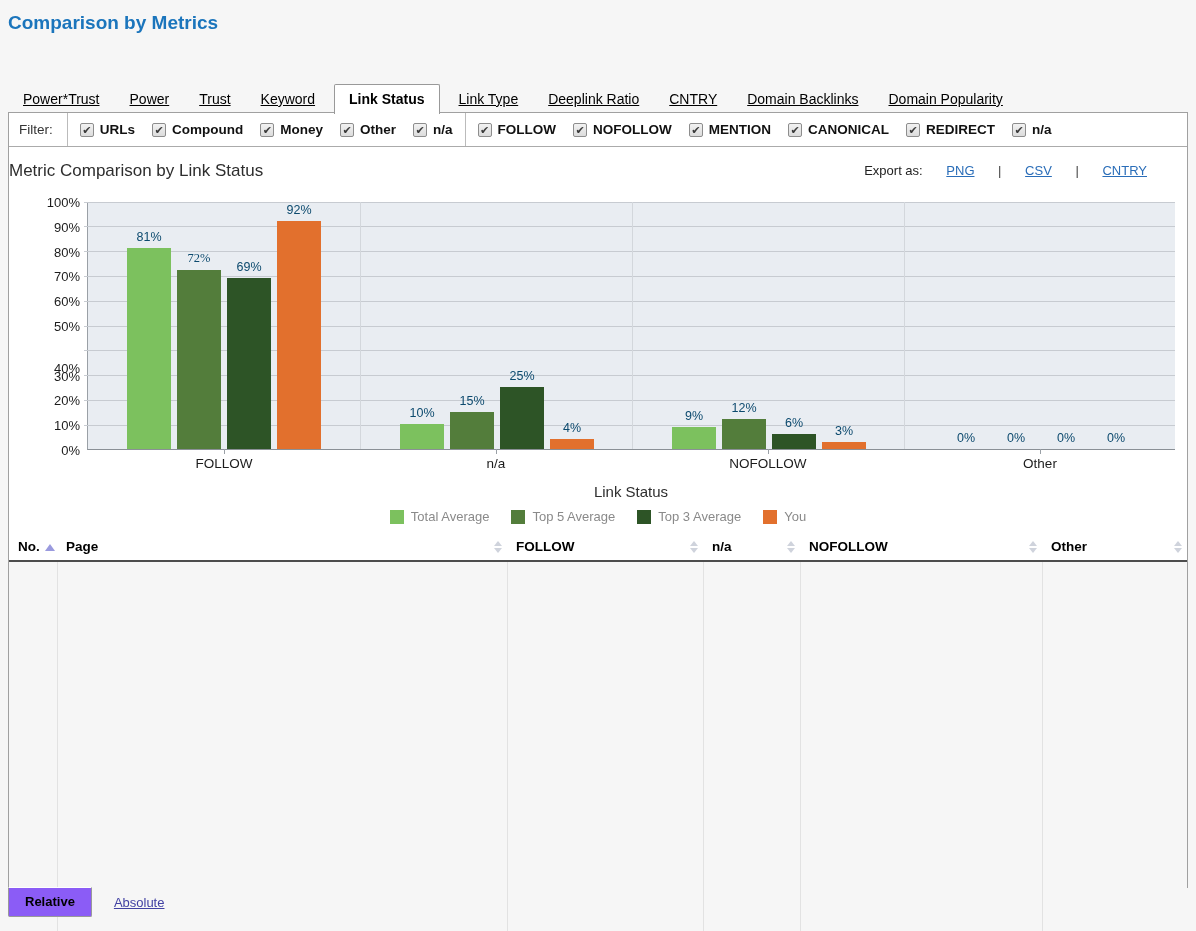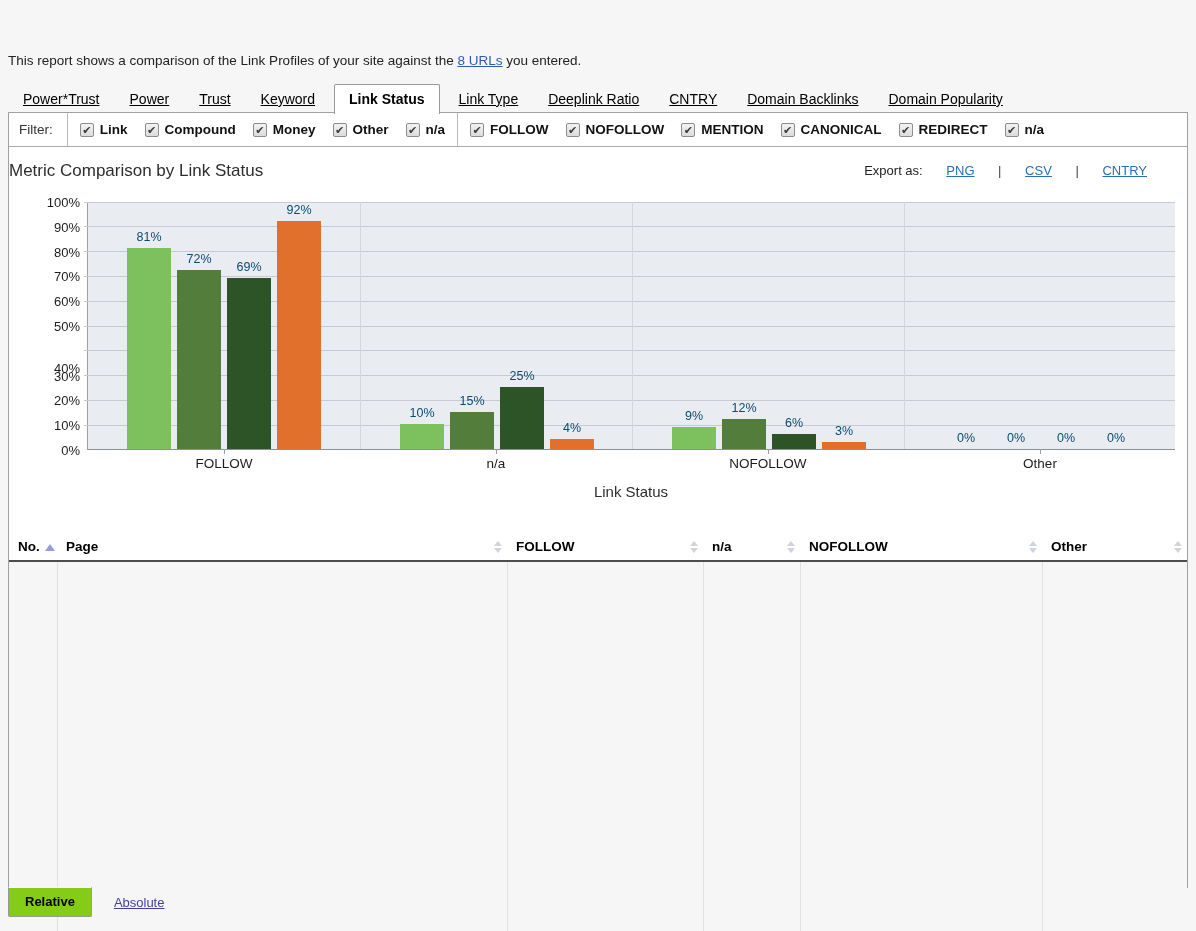--- a/index.html
+++ b/index.html
@@ -73,31 +73,31 @@
   .sort-asc-tri { display:inline-block; width:0; height:0; margin-left:5px;
     border-left:5px solid transparent; border-right:5px solid transparent; border-bottom:7px solid #9a9ade; }
   .sort-arrows { position:absolute; right:5px; top:50%; transform:translateY(-50%);
     display:flex; flex-direction:column; gap:2px; }
   .sort-arrows i { display:block; width:0; height:0; border-left:4px solid transparent; border-right:4px solid transparent; }
   .sort-arrows .u { border-bottom:5px solid #cfd3dc; }
   .sort-arrows .d { border-top:5px solid #cfd3dc; }
 
   
   .bottom-tabs { position:absolute; left:8px; top:887px; display:flex; align-items:center; z-index:3; font-size:13px; }
-  .btab-active { background:#84cc16; border:1px solid #999; border-top:1px solid #fff;
+  .btab-active { background:#8b5cf6; border:1px solid #999; border-top:1px solid #fff;
     font-weight:bold; color:#000; padding:6px 16px 7px; border-radius:0 0 2px 2px; }
   .btab-link { color:#4141a3; text-decoration:underline; margin-left:22px; cursor:pointer; }
 </style>
 </head>
 <body>
 
 <div class="page">
 
-
-  <div class="desc"><span>This report shows a comparison of the Link Profiles of your site against the </span><a href="#">8 URLs</a><span> you entered.</span></div>
+  <div class="page-title">Comparison by Metrics</div>
+
 
   <div class="tabbar" id="tabbar">
       <div class="tab">Power*Trust</div>
       <div class="tab">Power</div>
       <div class="tab">Trust</div>
       <div class="tab">Keyword</div>
       <div class="tab active">Link Status</div>
       <div class="tab">Link Type</div>
       <div class="tab">Deeplink Ratio</div>
       <div class="tab">CNTRY</div>
@@ -106,21 +106,21 @@
     </div>
 
   <div class="container">
 
     <div class="filter-row">
       <span class="filter-label">Filter:</span>
       <span class="vsep"></span>
       <span class="fgroup" id="fgroup0">
           <label class="cb">
             <span class="box">✔</span>
-            <span class="cbl">Link</span>
+            <span class="cbl">URLs</span>
           </label>
           <label class="cb">
             <span class="box">✔</span>
             <span class="cbl">Compound</span>
           </label>
           <label class="cb">
             <span class="box">✔</span>
             <span class="cbl">Money</span>
           </label>
           <label class="cb">
@@ -189,21 +189,21 @@
             <div class="gridline" style="top: 123.5px;"></div>
             <div class="gridline" style="top: 98.7px;"></div>
             <div class="gridline" style="top: 73.9px;"></div>
             <div class="gridline" style="top: 49.1px;"></div>
             <div class="gridline" style="top: 24.3px;"></div>
             <div class="gridline" style="top: -0.5px;"></div>
             <div class="grp" style="left: 0px; width: 272px;">
               <div class="bar" style="left: 39px; width: 44px; height: 201px; background: rgb(124, 193, 94);"></div>
               <div class="blabel" style="left: 31px; width: 60px; bottom: 205px;">81%</div>
               <div class="bar" style="left: 89px; width: 44px; height: 179px; background: rgb(83, 125, 59);"></div>
-              <div class="blabel" style="left: 81px; width: 60px; bottom: 183px;">72%</div>
+              <div class="blabel" style="left: 81px; width: 60px; bottom: 183px; font-family: Liberation Serif, serif;">72%</div>
               <div class="bar" style="left: 139px; width: 44px; height: 171px; background: rgb(45, 84, 38);"></div>
               <div class="blabel" style="left: 131px; width: 60px; bottom: 175px;">69%</div>
               <div class="bar" style="left: 189px; width: 44px; height: 228px; background: rgb(226, 112, 45);"></div>
               <div class="blabel" style="left: 181px; width: 60px; bottom: 232px;">92%</div>
             </div>
             <div class="tickmark" style="left: 136px;"></div>
             <div class="xl" style="left: 0px; width: 272px;">FOLLOW</div>
             <div class="grp bordered" style="left: 272px; width: 272px;">
               <div class="bar" style="left: 39px; width: 44px; height: 25px; background: rgb(124, 193, 94);"></div>
               <div class="blabel" style="left: 31px; width: 60px; bottom: 29px;">10%</div>
@@ -232,20 +232,38 @@
               <div class="blabel" style="left: 31px; width: 60px; bottom: 4px;">0%</div>
               <div class="blabel" style="left: 81px; width: 60px; bottom: 4px;">0%</div>
               <div class="blabel" style="left: 131px; width: 60px; bottom: 4px;">0%</div>
               <div class="blabel" style="left: 181px; width: 60px; bottom: 4px;">0%</div>
             </div>
             <div class="tickmark" style="left: 952px;"></div>
             <div class="xl" style="left: 816px; width: 272px;">Other</div>
           </div>
       </div>
       <div class="axis-title">Link Status</div>
+      <div class="legend" id="legend">
+          <span class="legend-item">
+            <span class="sq" style="background: rgb(124, 193, 94);"></span>
+            <span>Total Average</span>
+          </span>
+          <span class="legend-item">
+            <span class="sq" style="background: rgb(83, 125, 59);"></span>
+            <span>Top 5 Average</span>
+          </span>
+          <span class="legend-item">
+            <span class="sq" style="background: rgb(45, 84, 38);"></span>
+            <span>Top 3 Average</span>
+          </span>
+          <span class="legend-item">
+            <span class="sq" style="background: rgb(226, 112, 45);"></span>
+            <span>You</span>
+          </span>
+        </div>
     </div>
 
     <table id="dataTable">
       <colgroup>
         <col style="width:48px">
           <col style="width:450px">
           <col style="width:196px">
         <col style="width:97px">
           <col style="width:242px">
           <col style="width:145px">

